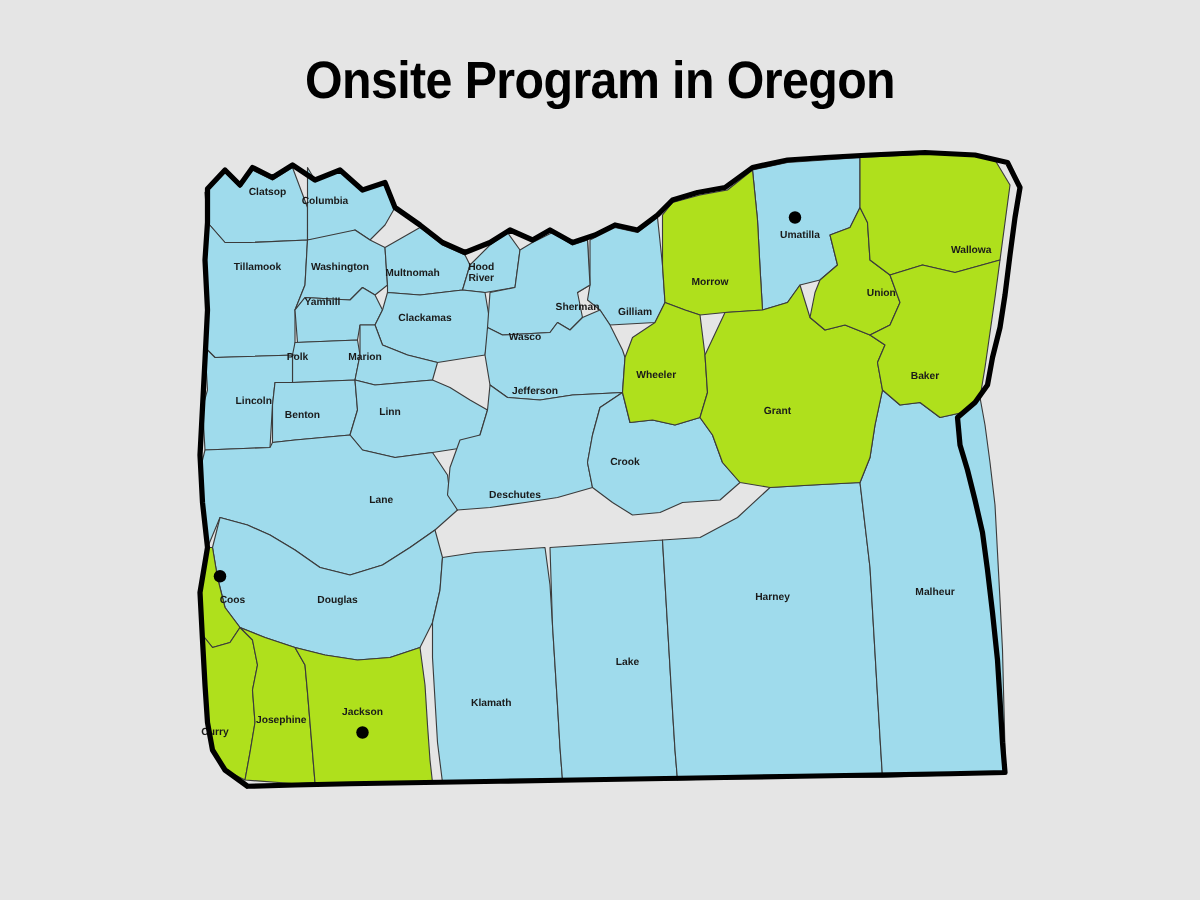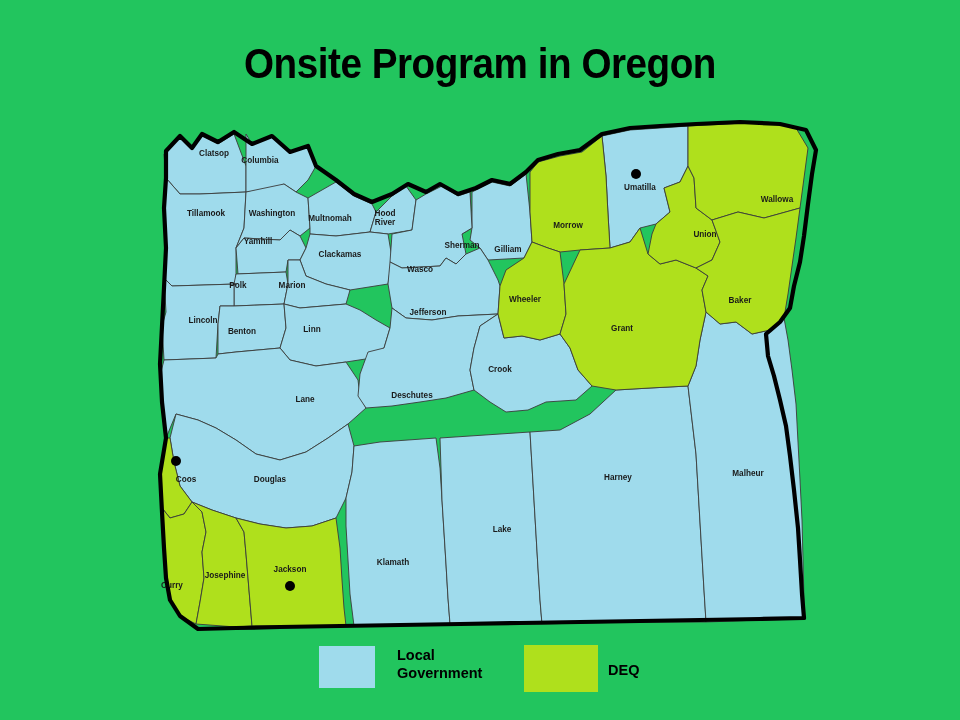--- a/index.html
+++ b/index.html
@@ -12,21 +12,21 @@
     height: 720px;
     position: relative;
     overflow: hidden;
     font-family: "Liberation Sans", sans-serif;
   }
   #slide {
     position: absolute;
     left: 0; top: 0;
     width: 960px;
     height: 720px;
-    background: #22c55e;
+    background: #e5e5e5;
   }
   #title {
     position: absolute;
     left: 0;
     top: 40px;
     width: 960px;
     text-align: center;
     font-family: "Liberation Sans", sans-serif;
     font-weight: bold;
     font-size: 42px;
@@ -207,25 +207,14 @@
            L 440,42 L 462,26 L 490,20 L 520,18 L 556,16 L 600,14 L 640,16 L 666,22
            L 676,42 L 672,66 L 668,96 L 664,128 L 660,154 L 654,178 L 650,200
            L 640,214 L 626,226 L 628,248 L 634,268 L 640,292 L 646,318 L 650,348
            L 654,382 L 658,420 L 660,452 L 662,486 L 664,510 L 620,511 L 560,512
            L 500,513 L 440,514 L 380,515 L 320,516 L 260,517 L 200,518 L 140,519
            L 96,520 L 58,521 L 40,508 L 30,492 L 26,470 L 24,440 L 22,404 L 20,366
            L 26,330 L 22,294 L 20,256 L 22,218 L 24,180 L 26,140 L 24,100 L 26,70 Z"></path>
     </svg>
   </div>
 
-  <div id="legend">
-    <div class="legend-entry local">
-      <div class="legend-swatch" style="background: rgb(159, 219, 236);"></div>
-      <div class="legend-label">Local
-Government</div>
-    </div>
-    <div class="legend-entry deq">
-      <div class="legend-swatch" style="background: rgb(175, 224, 28);"></div>
-      <div class="legend-label">DEQ</div>
-    </div>
-  </div>
 
 </div>
 
 </body></html>

